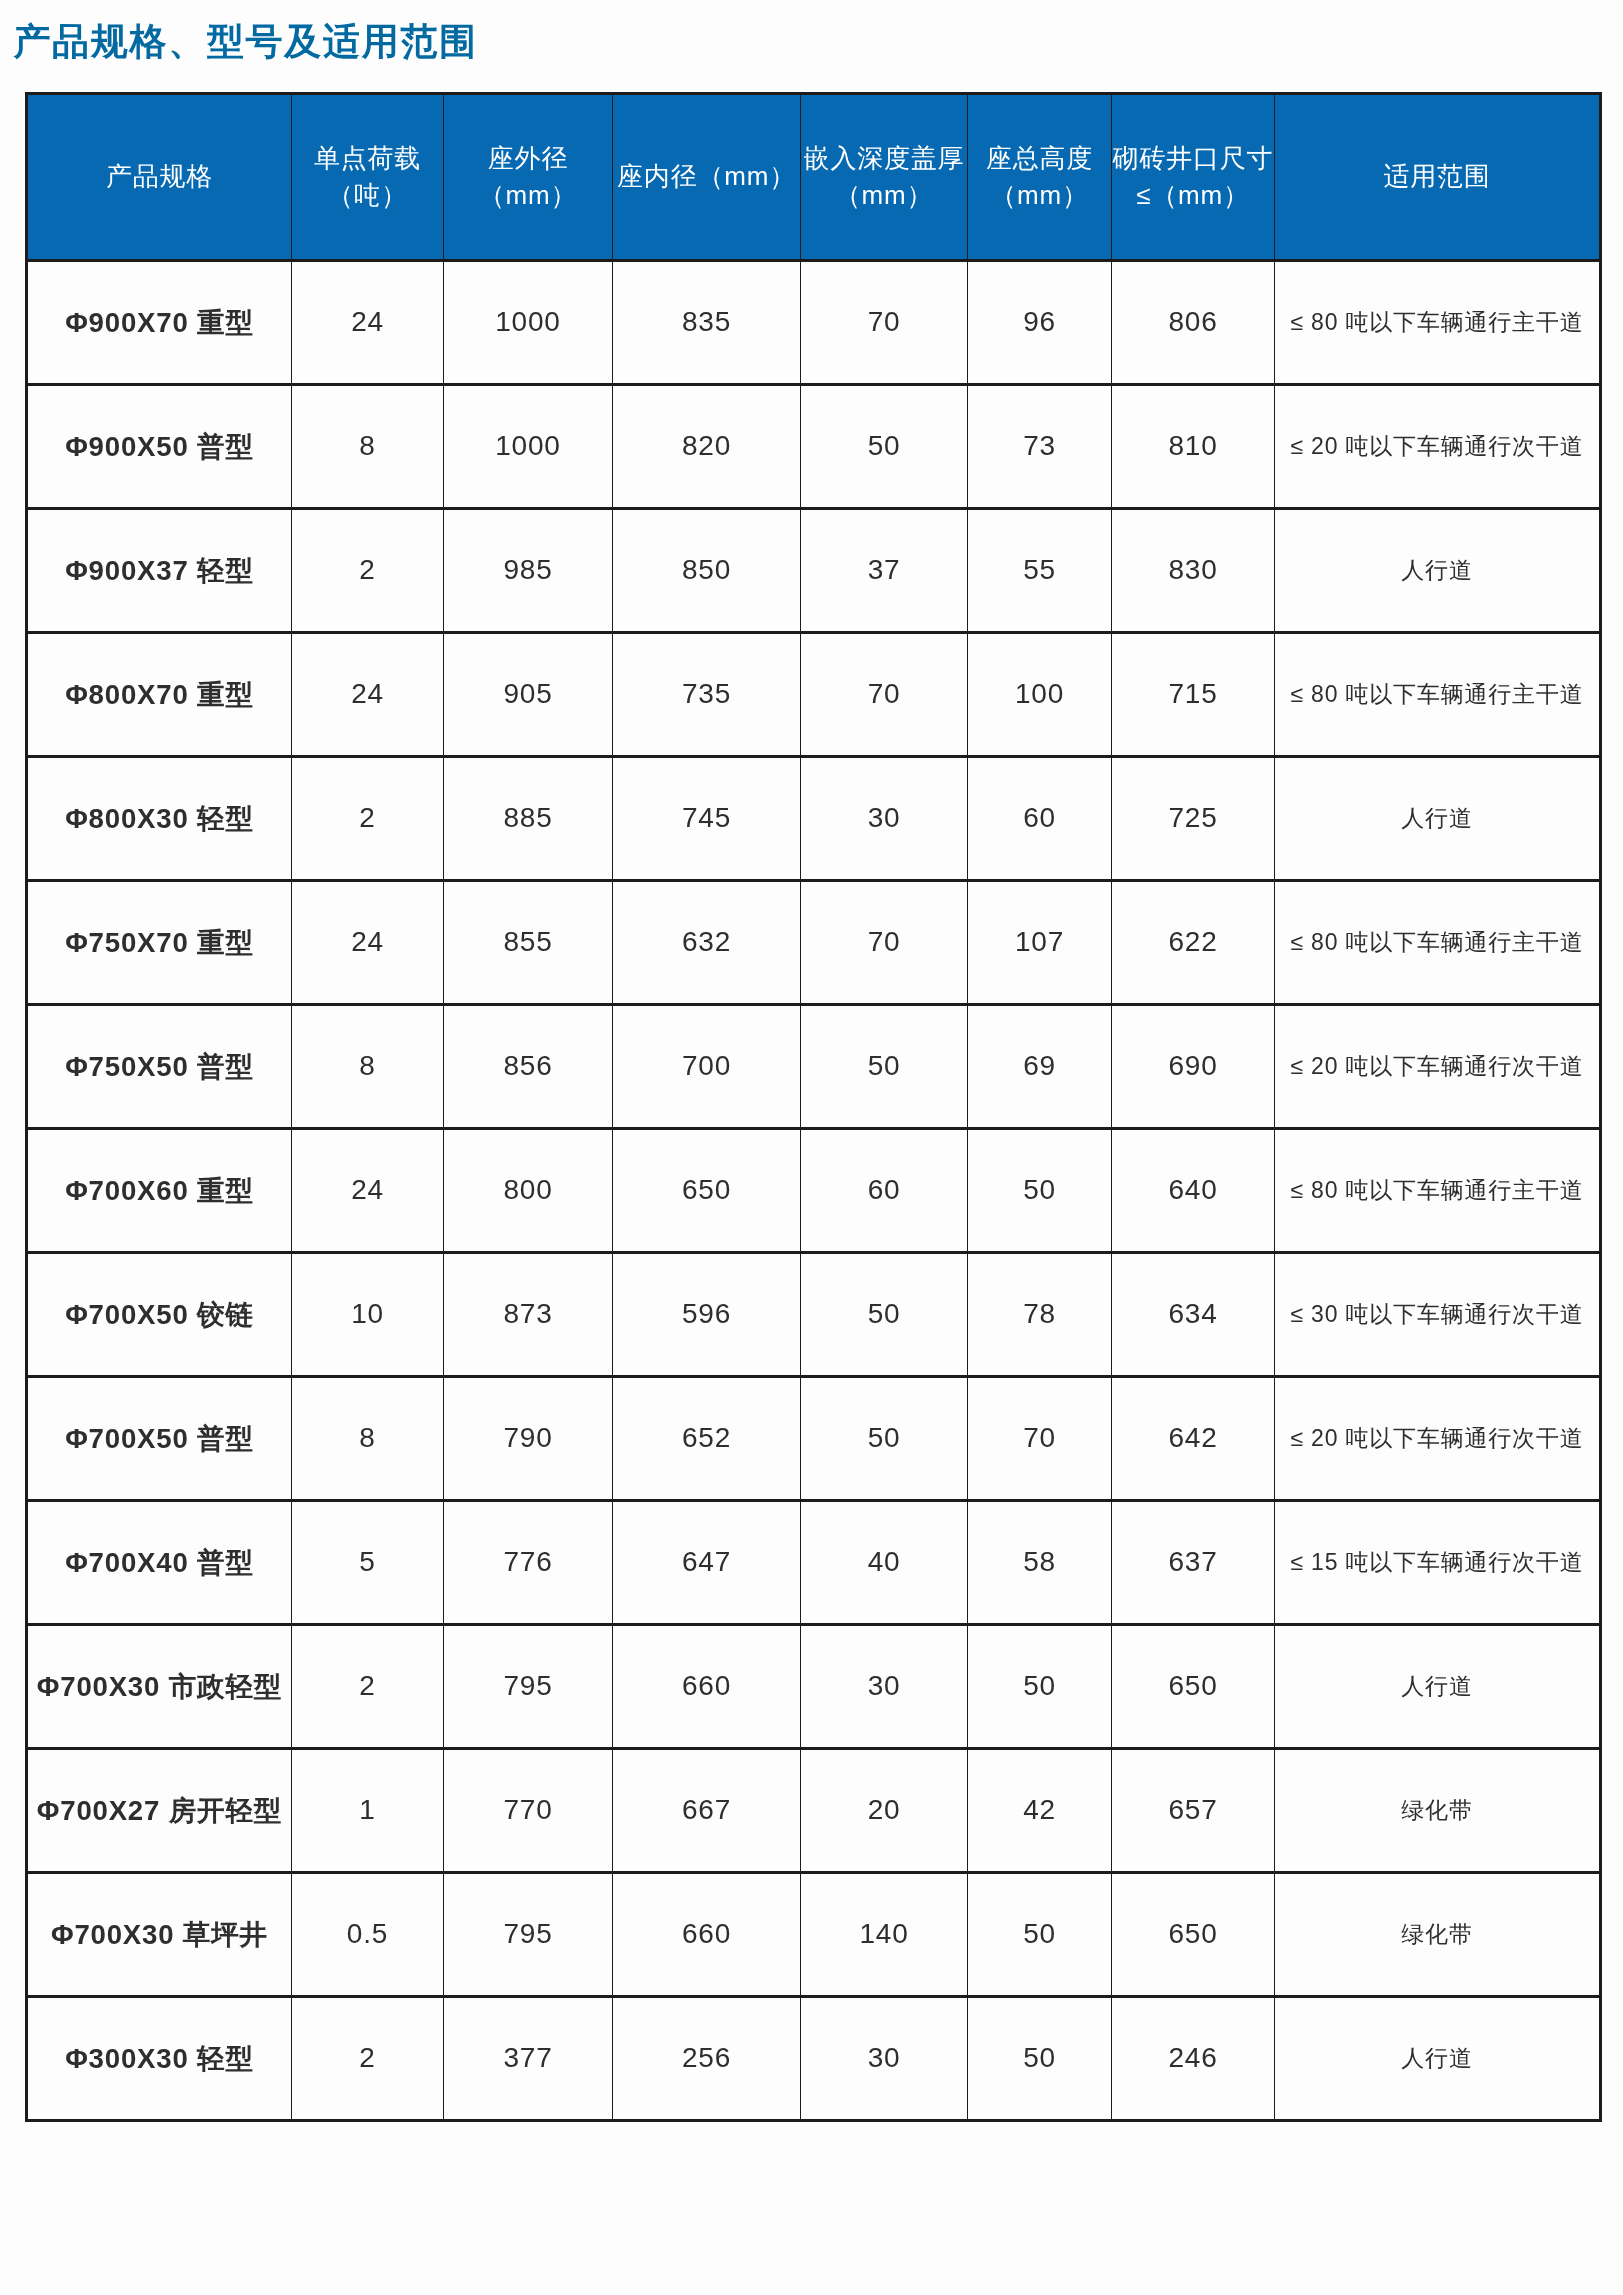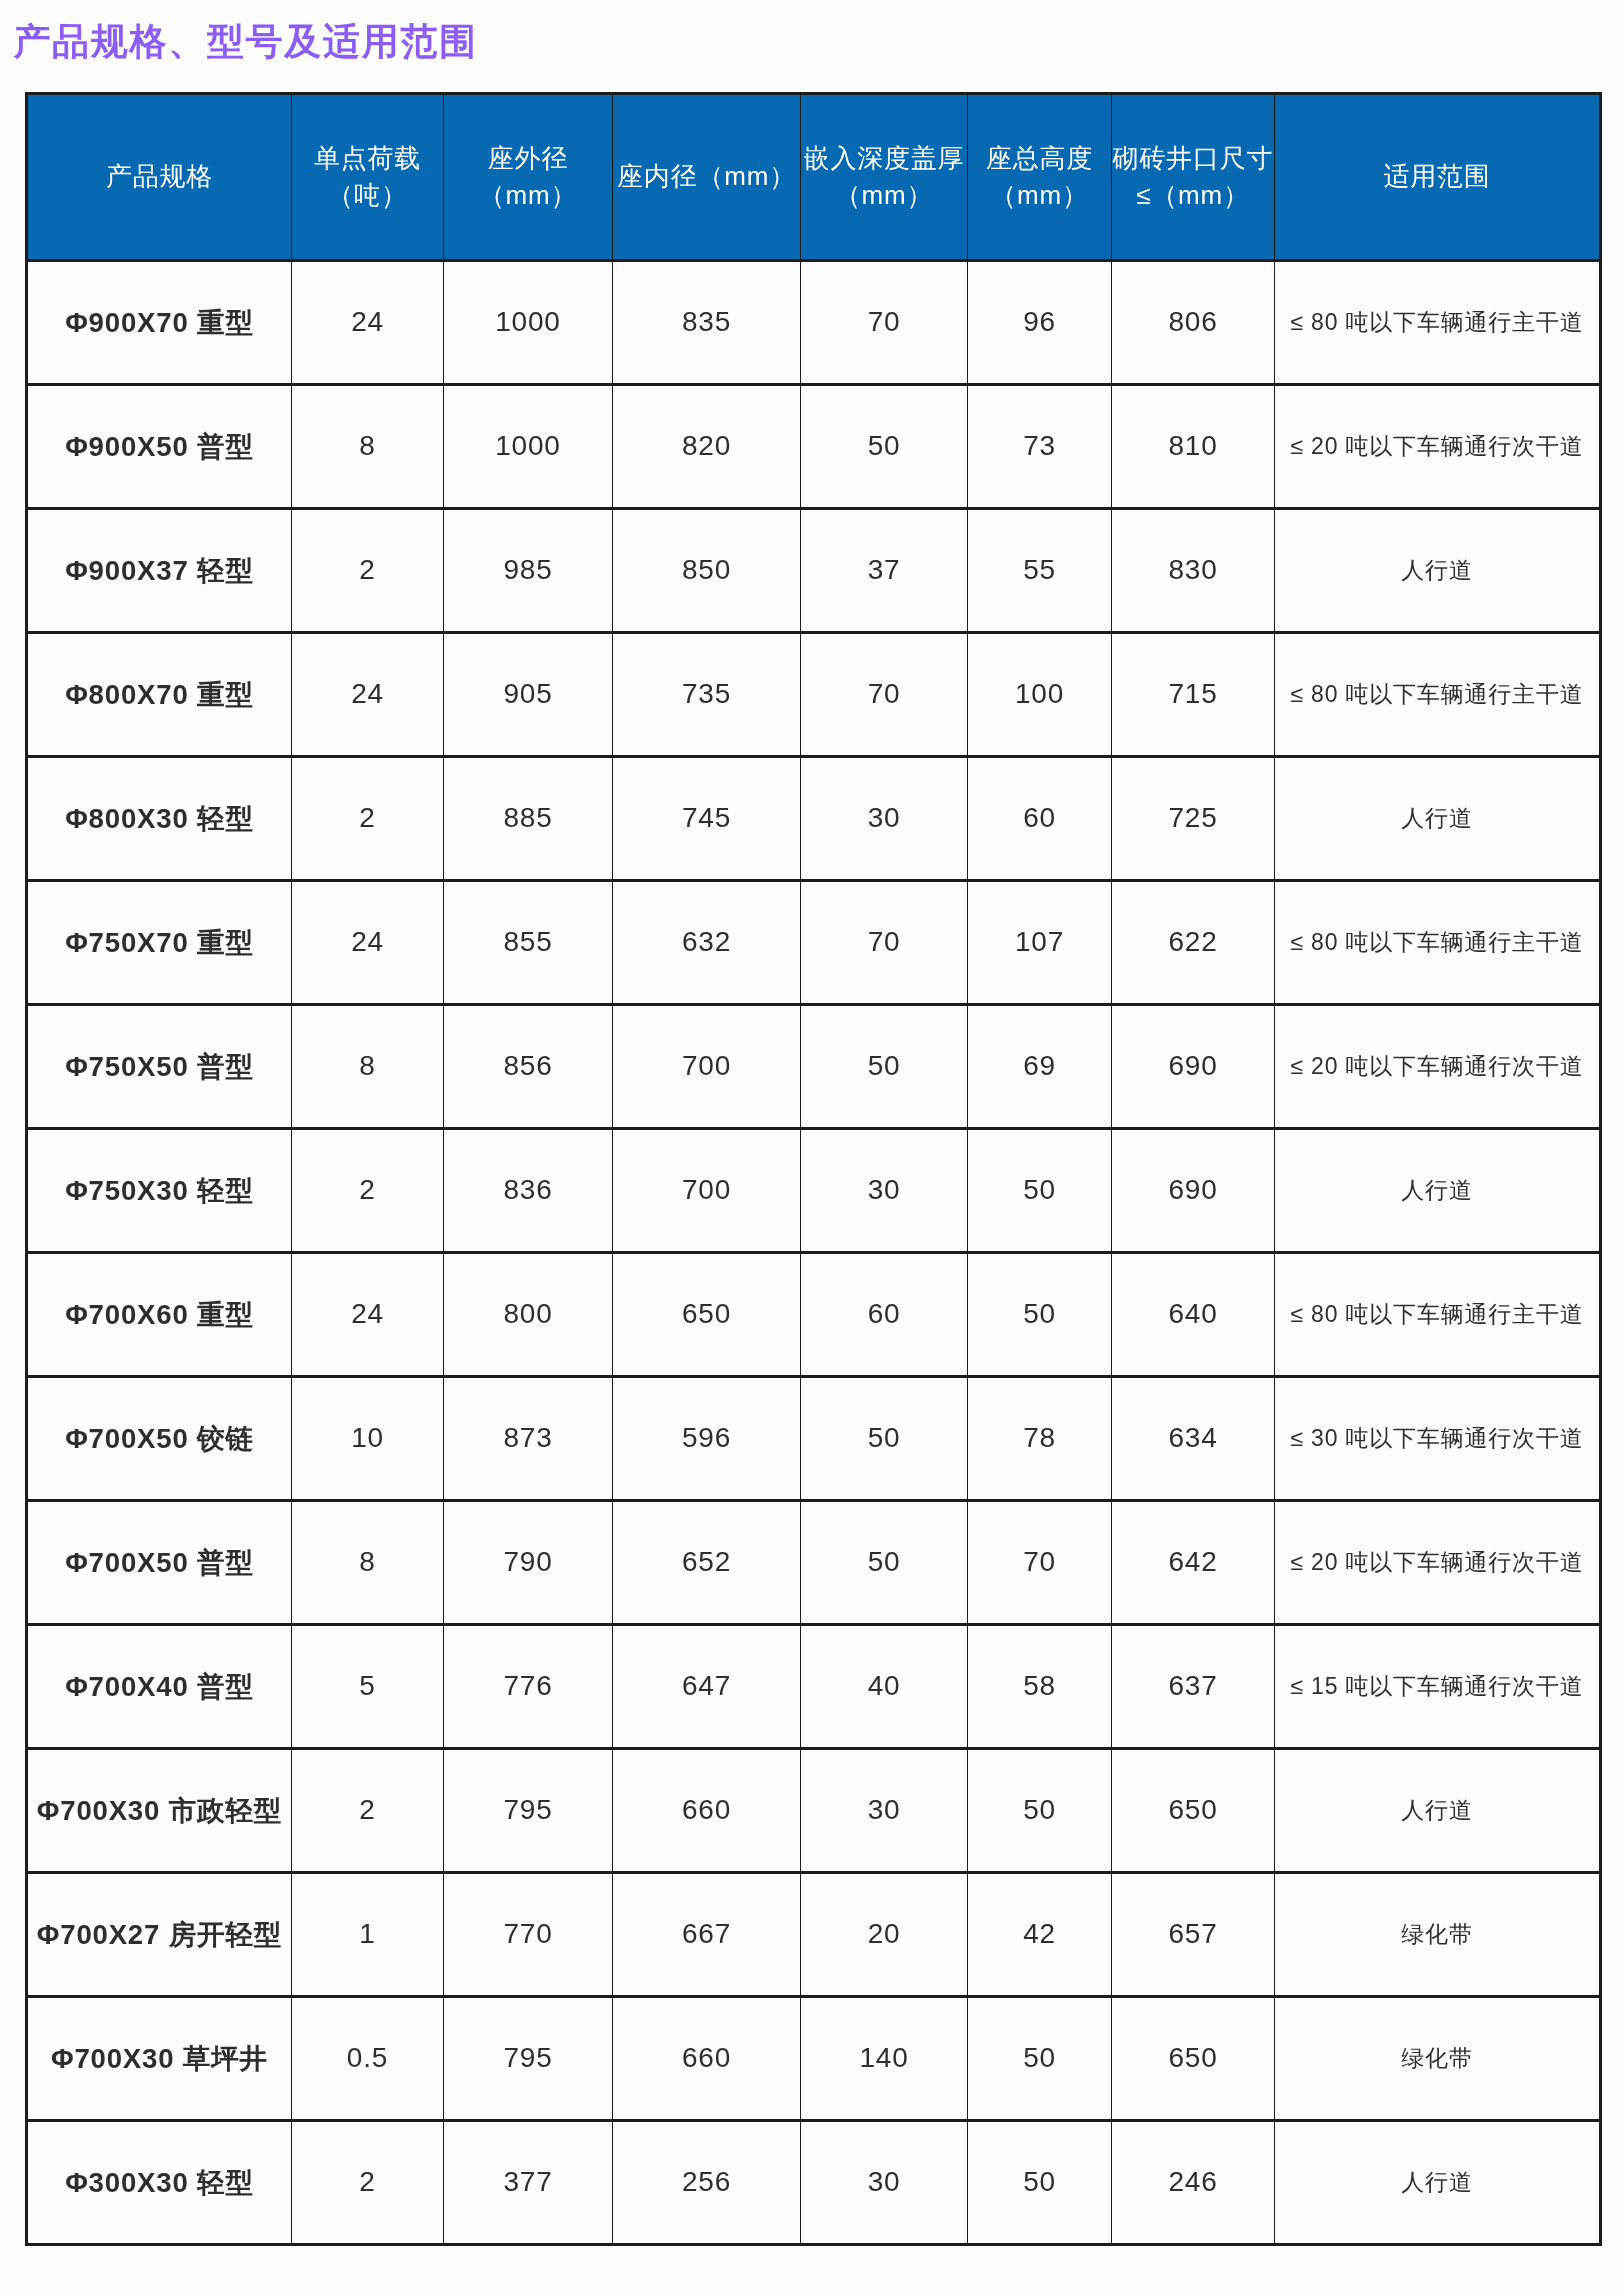--- a/index.html
+++ b/index.html
@@ -16,21 +16,21 @@
     background:var(--page-bg);
     font-family:"Liberation Sans","DejaVu Sans",sans-serif;
     color:var(--cell-text);
     overflow:hidden;
   }
   .page-title{
     padding:16.7px 0 0 13.4px;
     font-size:37px;
     font-weight:700;
     letter-spacing:1.7px;
-    color:#8b5cf6;
+    color:#0369a1;
   }
   .spec-table{
     margin:25px 25px 0 25px;
     width:1574px;
     border-collapse:collapse;
     table-layout:fixed;
     border-radius:11px;
   }
   .spec-table, .spec-table th, .spec-table td{
     border:1.7px solid var(--border);
@@ -175,30 +175,20 @@
         <td class="col-spec">Φ750X50 普型</td>
         <td class="col-load">8</td>
         <td class="col-outer">856</td>
         <td class="col-inner">700</td>
         <td class="col-depth">50</td>
         <td class="col-height">69</td>
         <td class="col-brick">690</td>
         <td class="col-range">≤ 20 吨以下车辆通行次干道</td>
       </tr>
 
-      <tr>
-        <td class="col-spec">Φ750X30 轻型</td>
-        <td class="col-load">2</td>
-        <td class="col-outer">836</td>
-        <td class="col-inner">700</td>
-        <td class="col-depth">30</td>
-        <td class="col-height">50</td>
-        <td class="col-brick">690</td>
-        <td class="col-range">人行道</td>
-      </tr>
 
       <tr>
         <td class="col-spec">Φ700X60 重型</td>
         <td class="col-load">24</td>
         <td class="col-outer">800</td>
         <td class="col-inner">650</td>
         <td class="col-depth">60</td>
         <td class="col-height">50</td>
         <td class="col-brick">640</td>
         <td class="col-range">≤ 80 吨以下车辆通行主干道</td>

